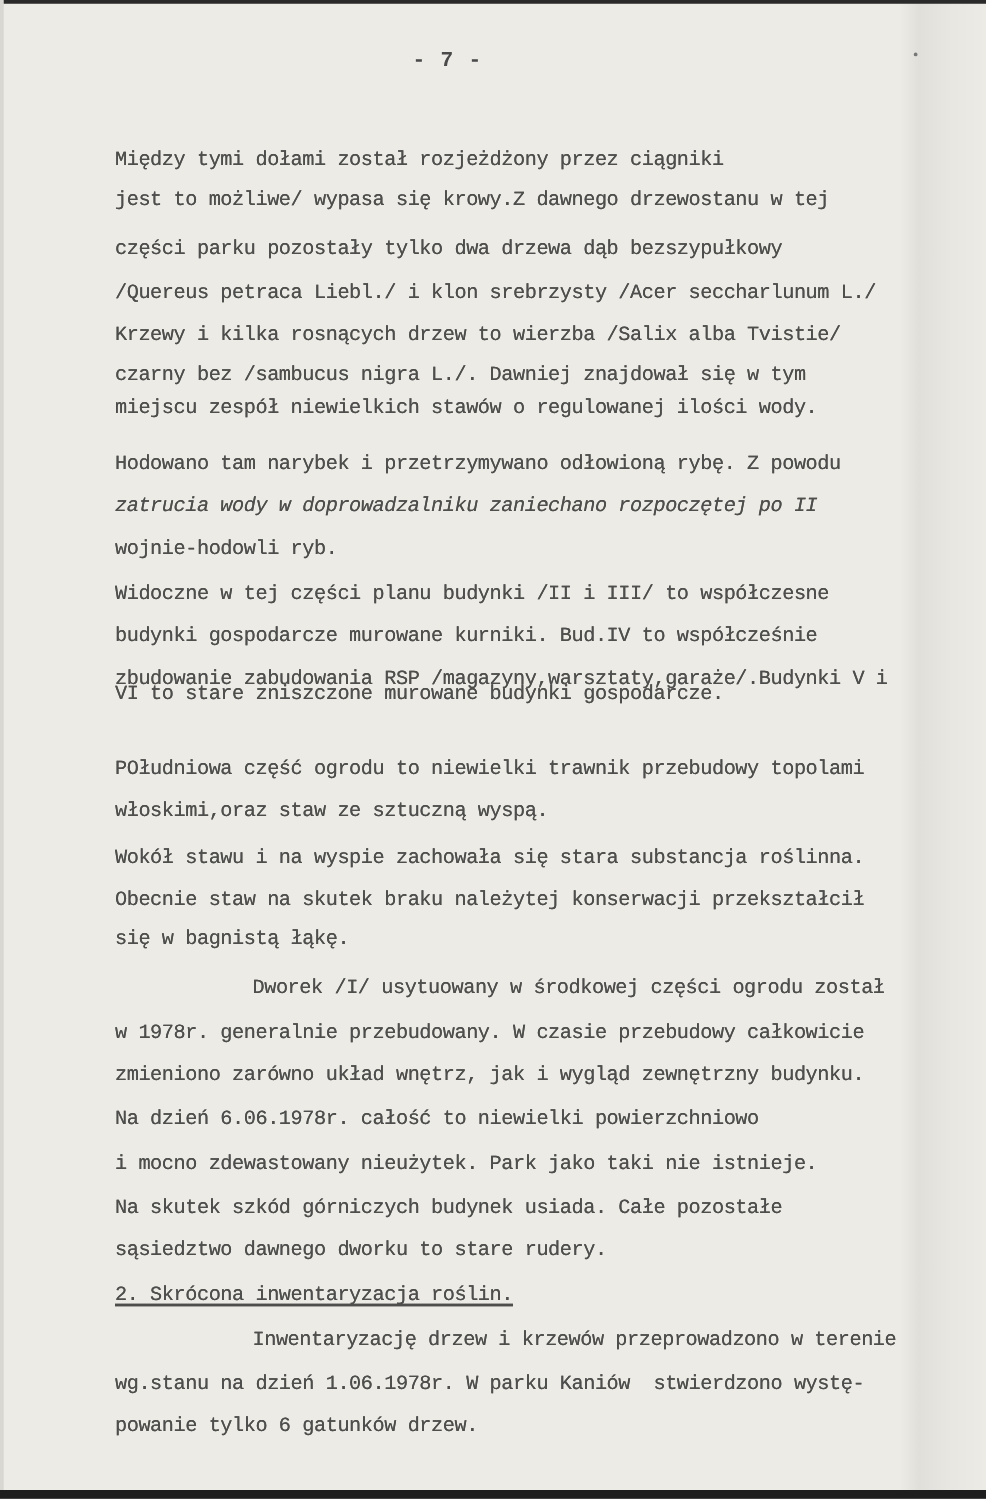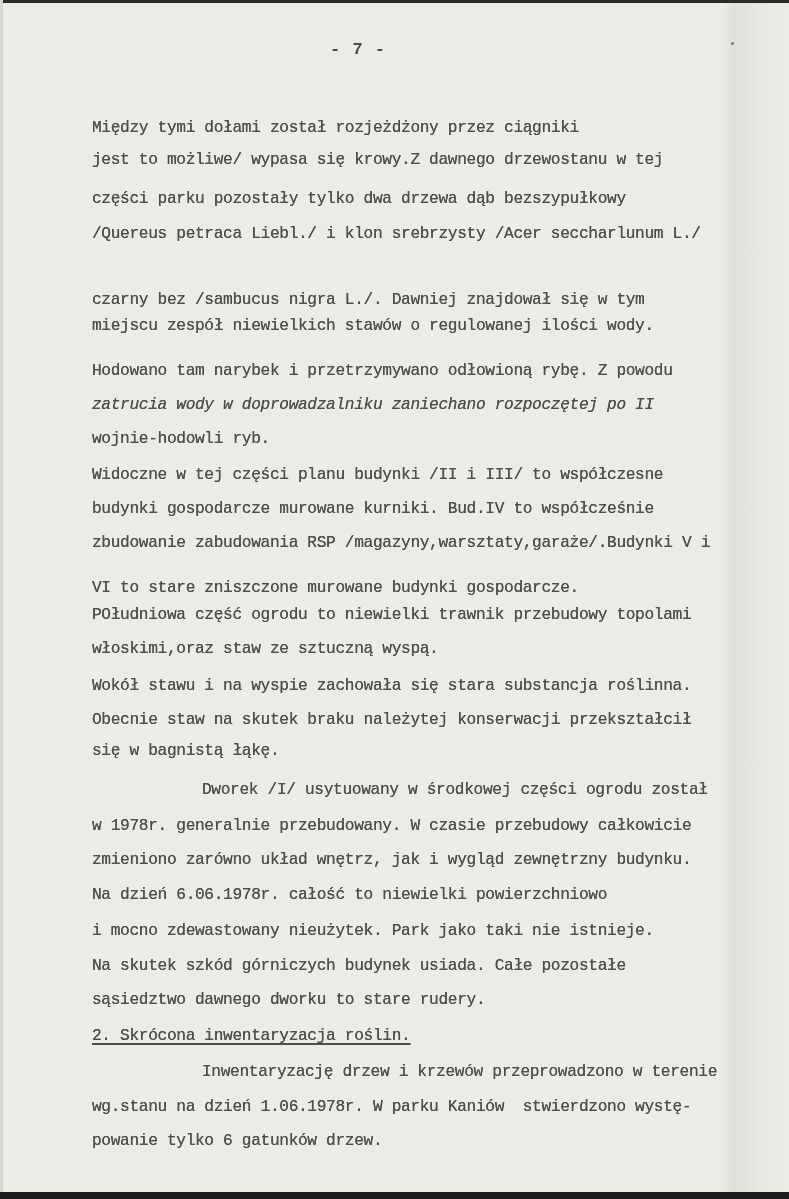--- a/index.html
+++ b/index.html
@@ -82,29 +82,30 @@
   <div class="top-bar"></div>
   <div class="page-edge-left"></div>
   <div class="speck" style="left:731px;top:42px;"></div>
 
   <div class="page-number">- 7 -</div>
 
   <div class="line" style="top:93px;margin-top:25px;">Między tymi dołami został rozjeżdżony przez ciągniki</div>
   <div class="line" style="top:150px;">jest to możliwe/ wypasa się krowy.Z dawnego drzewostanu w tej</div>
   <div class="line" style="top:189px;">części parku pozostały tylko dwa drzewa dąb bezszypułkowy</div>
   <div class="line" style="top:224px;">/Quereus petraca Liebl./ i klon srebrzysty /Acer seccharlunum L./</div>
+  <div class="line" style="top:258px;">Krzewy i kilka rosnących drzew to wierzba /Salix alba Tvistie/</div>
   <div class="line" style="top:290px;">czarny bez /sambucus nigra L./. Dawniej znajdował się w tym</div>
   <div class="line" style="top:316px;">miejscu zespół niewielkich stawów o regulowanej ilości wody.</div>
   <div class="line" style="top:361px;">Hodowano tam narybek i przetrzymywano odłowioną rybę. Z powodu</div>
   <div class="line" style="top:395px;font-style:italic;">zatrucia wody w doprowadzalniku zaniechano rozpoczętej po II</div>
   <div class="line" style="top:429px;">wojnie-hodowli ryb.</div>
   <div class="line" style="top:465px;">Widoczne w tej części planu budynki /II i III/ to współczesne</div>
   <div class="line" style="top:499px;">budynki gospodarcze murowane kurniki. Bud.IV to współcześnie</div>
   <div class="line" style="top:533px;">zbudowanie zabudowania RSP /magazyny,warsztaty,garaże/.Budynki V i</div>
-  <div class="line" style="top:578px;">VI to stare zniszczone murowane budynki gospodarcze.</div>
+  <div class="line" style="top:545px;">VI to stare zniszczone murowane budynki gospodarcze.</div>
   <div class="line" style="top:605px;">POłudniowa część ogrodu to niewielki trawnik przebudowy topolami</div>
   <div class="line" style="top:639px;">włoskimi,oraz staw ze sztuczną wyspą.</div>
   <div class="line" style="top:676px;">Wokół stawu i na wyspie zachowała się stara substancja roślinna.</div>
   <div class="line" style="top:710px;">Obecnie staw na skutek braku należytej konserwacji przekształcił</div>
   <div class="line" style="top:741px;">się w bagnistą łąkę.</div>
   <div class="line indent" style="top:780px;">Dworek /I/ usytuowany w środkowej części ogrodu został</div>
   <div class="line" style="top:816px;">w 1978r. generalnie przebudowany. W czasie przebudowy całkowicie</div>
   <div class="line" style="top:850px;">zmieniono zarówno układ wnętrz, jak i wygląd zewnętrzny budynku.</div>
   <div class="line" style="top:885px;">Na dzień 6.06.1978r. całość to niewielki powierzchniowo</div>
   <div class="line" style="top:921px;">i mocno zdewastowany nieużytek. Park jako taki nie istnieje.</div>

